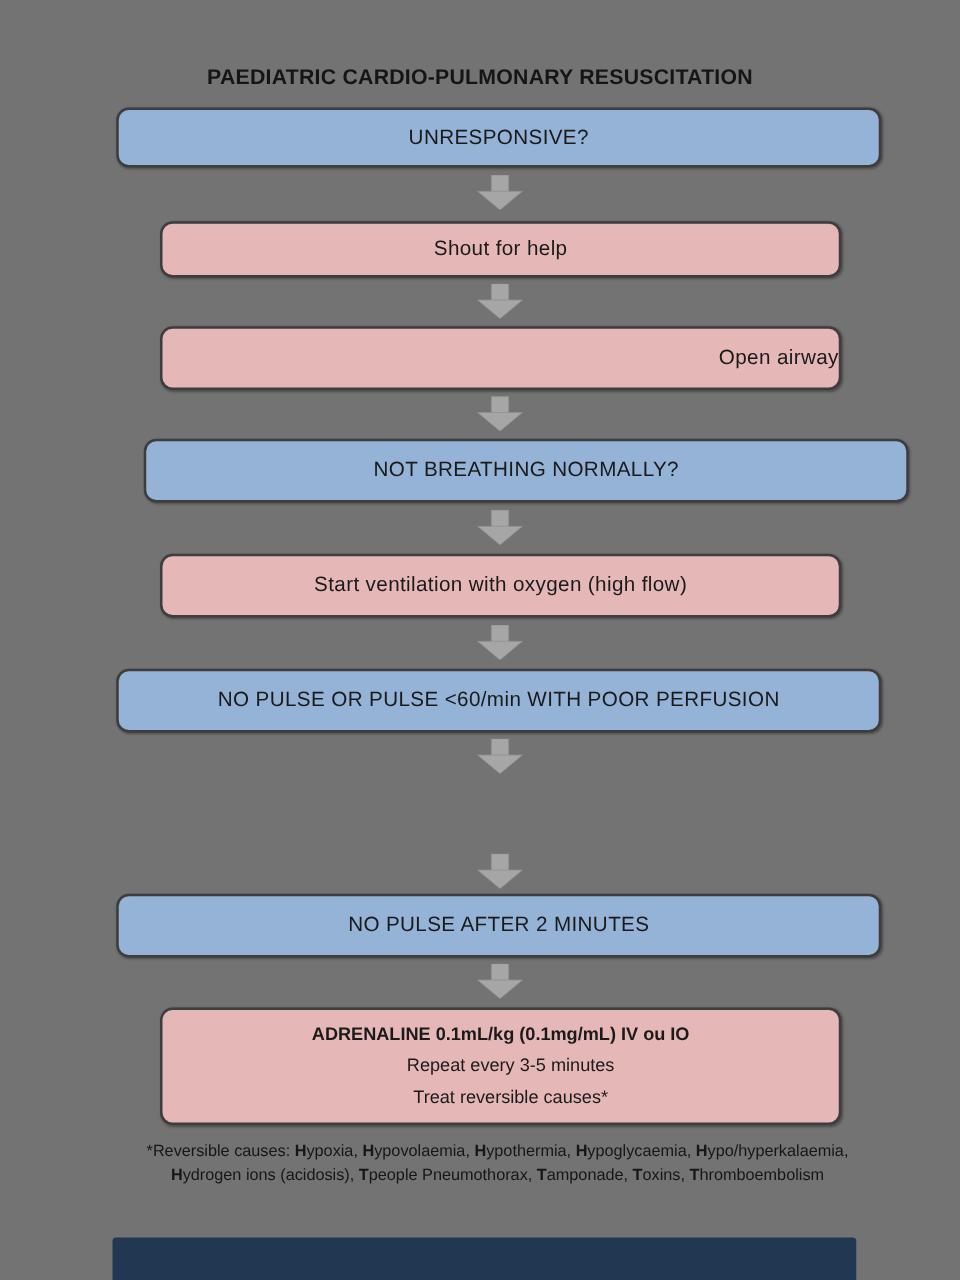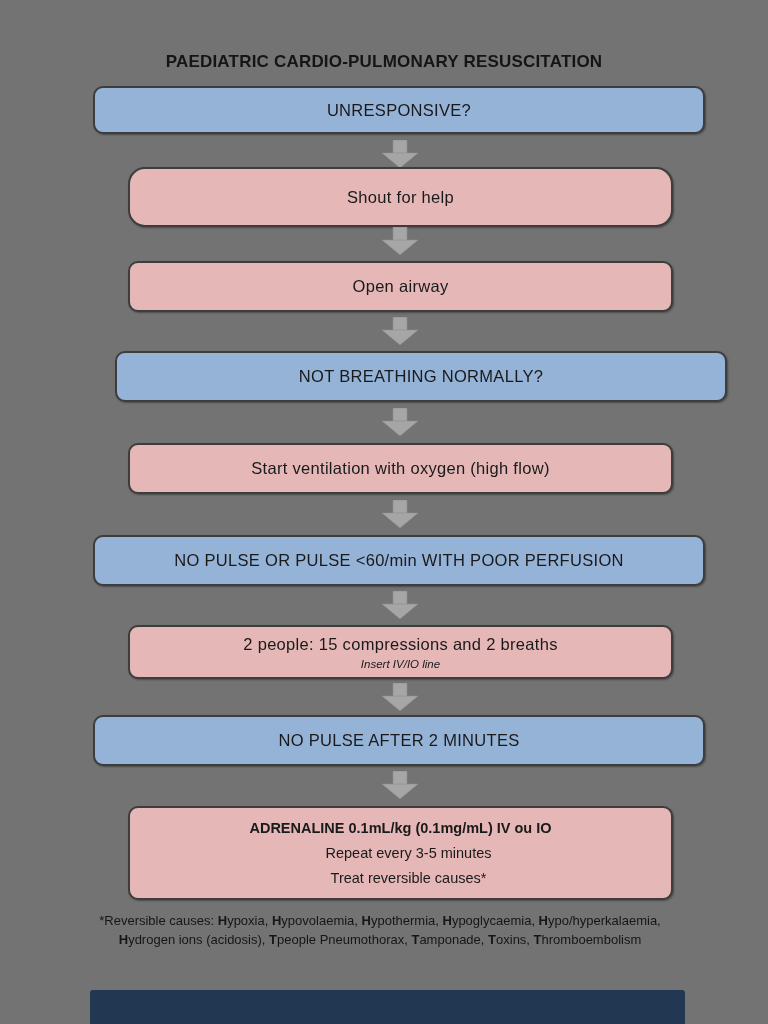--- a/index.html
+++ b/index.html
@@ -27,21 +27,21 @@
   .blue{left:93px;width:612px;background:var(--box-blue);border-radius:10px;}
   .pink{left:128px;width:545px;background:var(--box-pink);border-radius:10px;}
   .lbl{font-size:16.5px;letter-spacing:.3px;white-space:nowrap;}
   .note{font-style:italic;font-size:11.5px;margin-top:4px;white-space:nowrap;}
   .ad1{font-weight:bold;font-size:14.5px;white-space:nowrap;}
   .ad2{font-size:14.5px;margin-top:9px;white-space:nowrap;padding-left:16px;}
   .arw{position:absolute;left:380px;width:40px;height:28px;}
   .arw svg{display:block;width:40px;height:28px;}
   .arw polygon,.arw rect{fill:var(--arrow-gray);stroke:#8d8d8d;stroke-width:.6;}
   .footnote{
-    position:absolute;top:911px;left:50px;width:660px;text-align:center;
+    position:absolute;top:911px;left:68px;width:660px;text-align:center;
     font-size:13px;line-height:19px;color:#161616;
   }
   .fline{white-space:nowrap;}
   .fb{font-weight:bold;}
   .nextpage{
     position:absolute;left:90px;top:990px;width:595px;height:34px;
     background:var(--bottom-bar);border-radius:3px 3px 0 0;
   }
 </style>
 </head>
@@ -55,32 +55,32 @@
     <span class="lbl">UNRESPONSIVE?</span>
   </div>
 
   <div class="arw" style="top:140px;">
     <svg viewBox="0 0 40 28">
         <rect x="13" y="0" width="14" height="14"></rect>
         <polygon points="2,13 38,13 20,28"></polygon>
       </svg>
   </div>
 
-  <div class="bx pink" style="top:167px;height:60px;border-radius:17px;">
+  <div class="bx pink" style="top:177px;height:45px;">
     <span class="lbl">Shout for help</span>
   </div>
 
   <div class="arw" style="top:227px;">
     <svg viewBox="0 0 40 28">
         <rect x="13" y="0" width="14" height="14"></rect>
         <polygon points="2,13 38,13 20,28"></polygon>
       </svg>
   </div>
 
-  <div class="bx pink" style="top:261px;height:51px;">
+  <div class="bx pink" style="top:261px;height:51px;align-items:flex-end;">
     <span class="lbl">Open airway</span>
   </div>
 
   <div class="arw" style="top:317px;">
     <svg viewBox="0 0 40 28">
         <rect x="13" y="0" width="14" height="14"></rect>
         <polygon points="2,13 38,13 20,28"></polygon>
       </svg>
   </div>
 
@@ -110,24 +110,20 @@
     <span class="lbl">NO PULSE OR PULSE &lt;60/min WITH POOR PERFUSION</span>
   </div>
 
   <div class="arw" style="top:591px;">
     <svg viewBox="0 0 40 28">
         <rect x="13" y="0" width="14" height="14"></rect>
         <polygon points="2,13 38,13 20,28"></polygon>
       </svg>
   </div>
 
-  <div class="bx pink" style="top:625px;height:54px;">
-    <span class="lbl">2 people: 15 compressions and 2 breaths</span>
-    <span class="note">Insert IV/IO line</span>
-  </div>
 
   <div class="arw" style="top:683px;">
     <svg viewBox="0 0 40 28">
         <rect x="13" y="0" width="14" height="14"></rect>
         <polygon points="2,13 38,13 20,28"></polygon>
       </svg>
   </div>
 
   <div class="bx blue" style="top:715px;height:51px;text-align:center;">
     <span class="lbl">NO PULSE AFTER 2 MINUTES</span>

